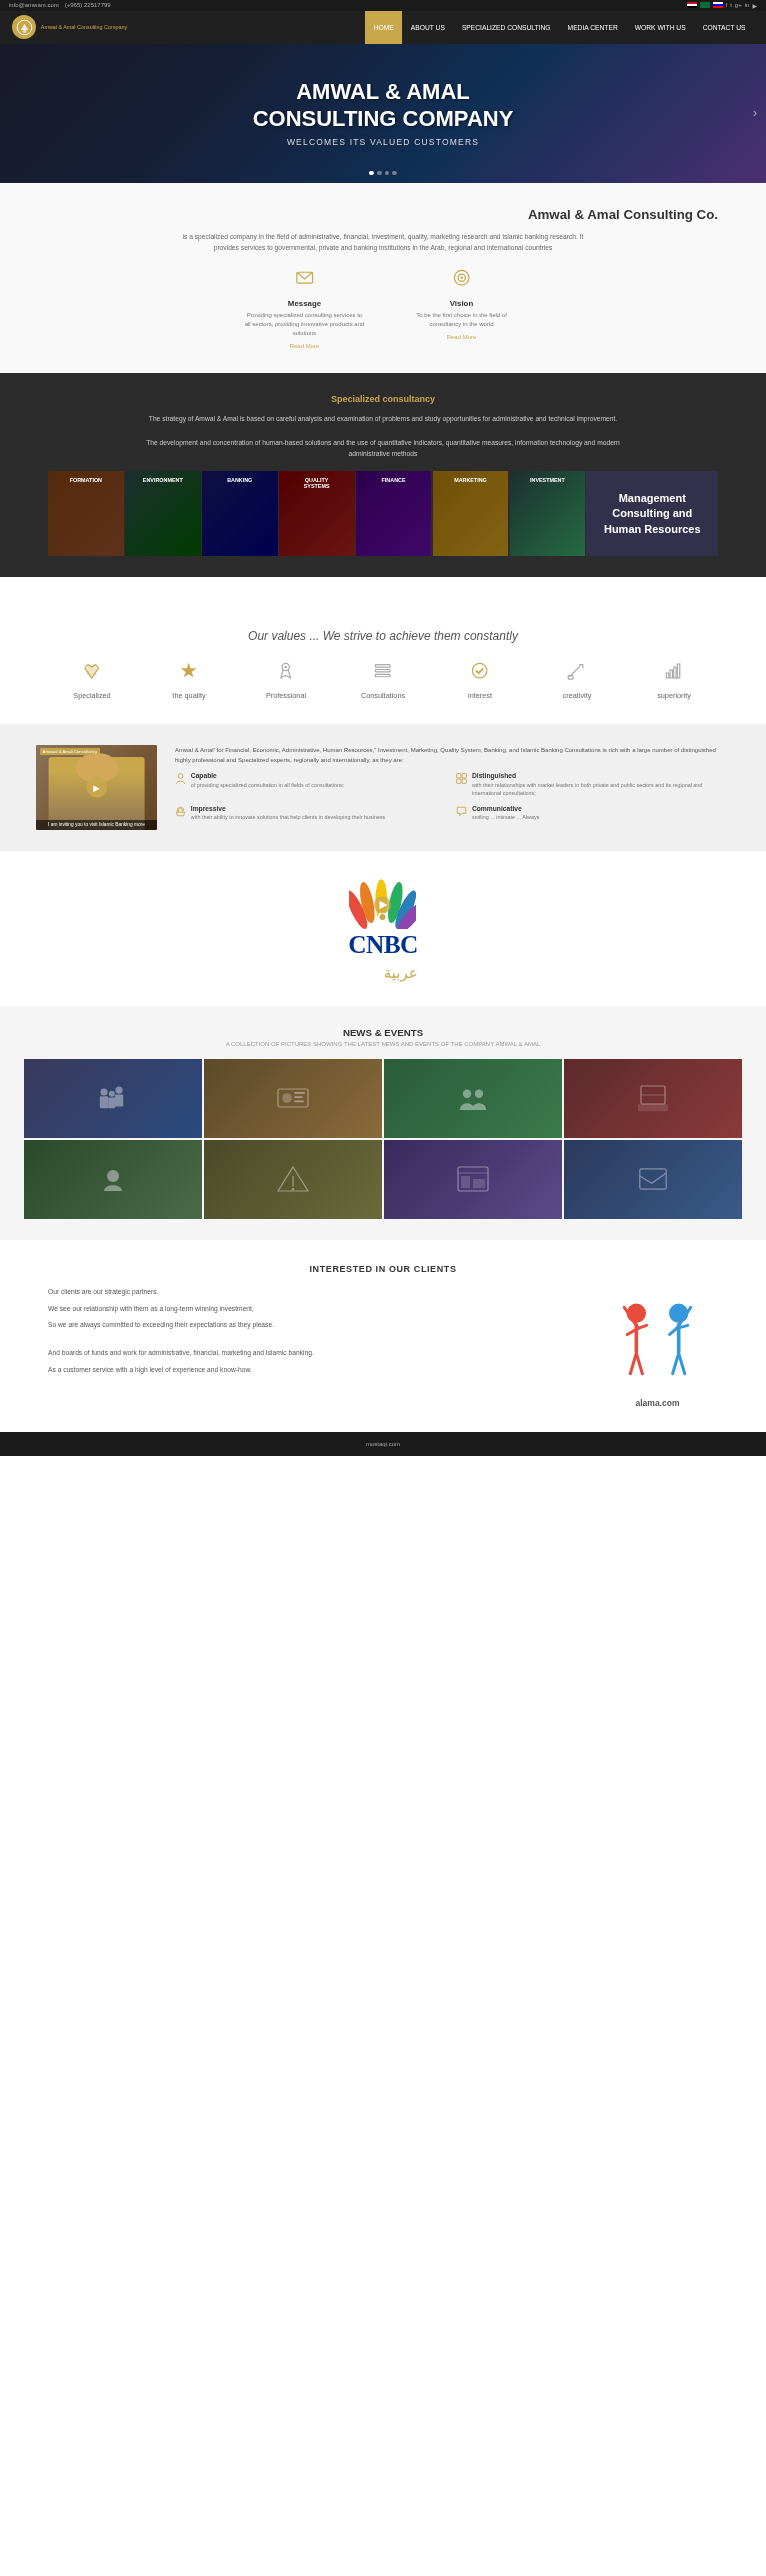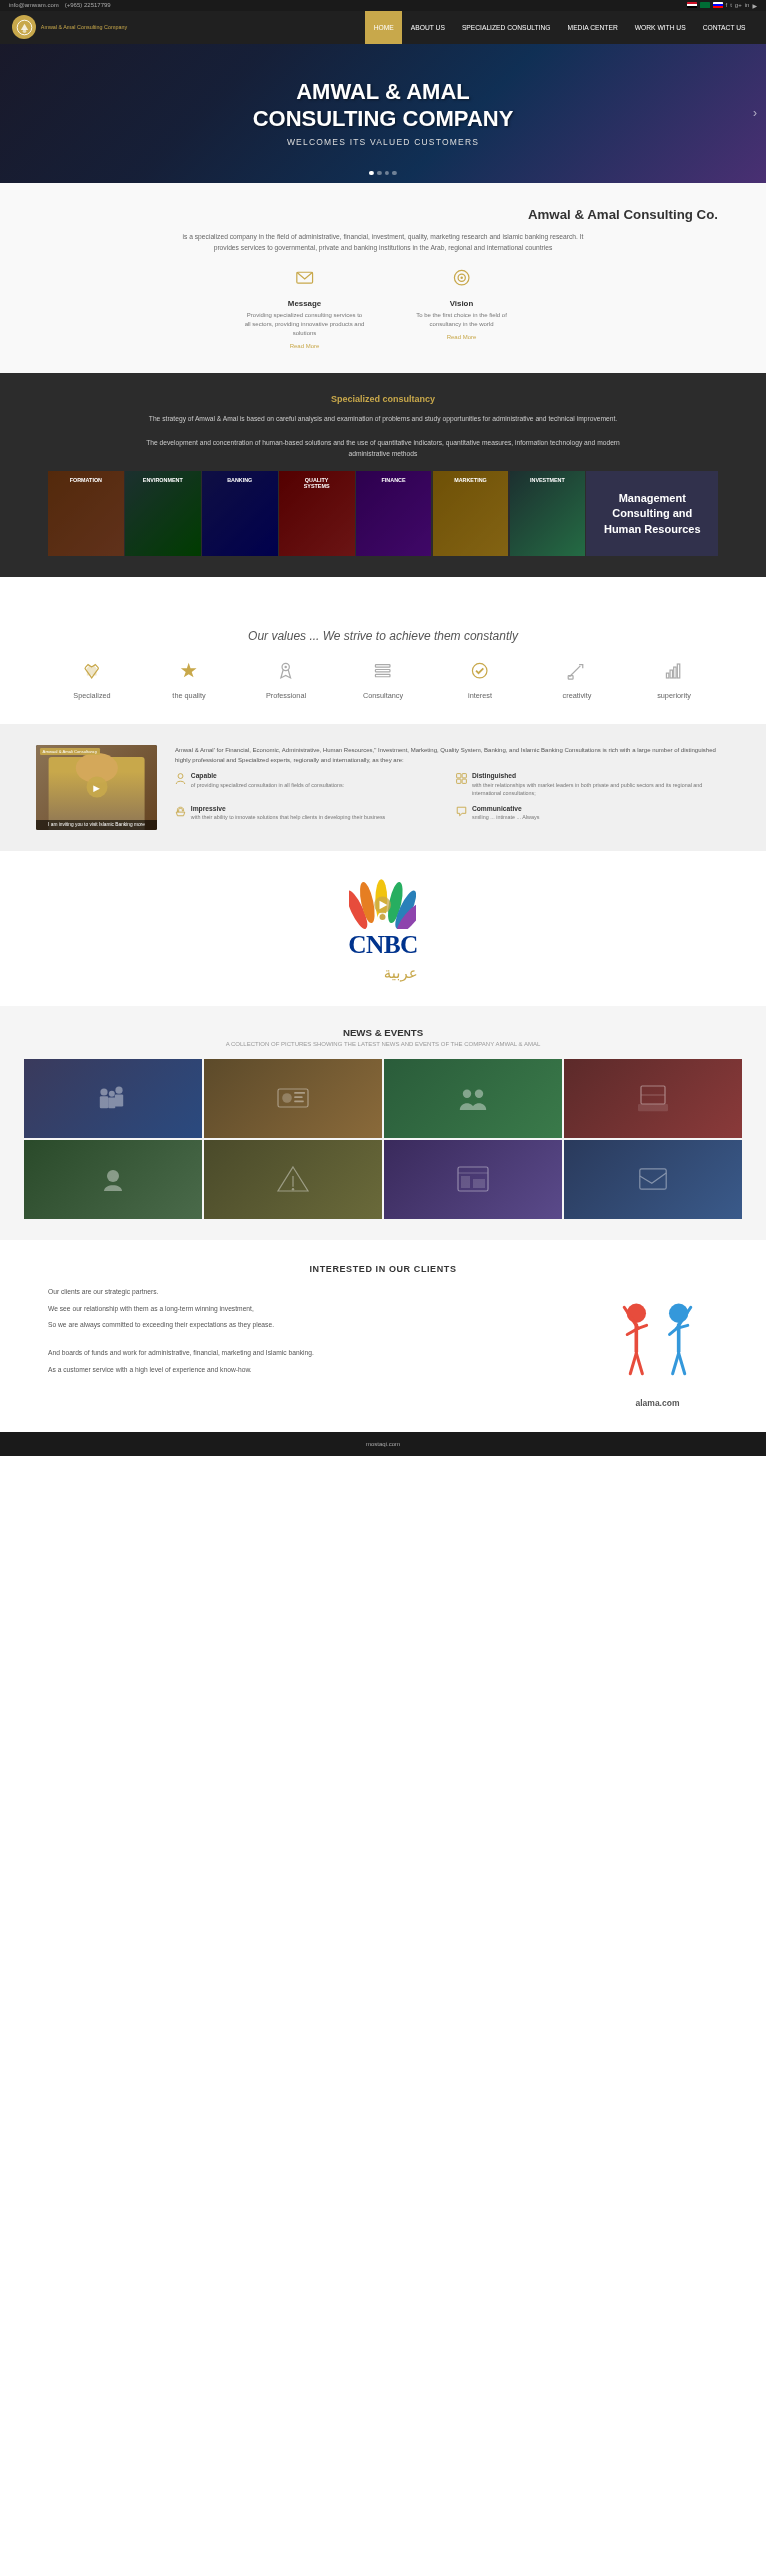--- a/index.html
+++ b/index.html
@@ -702,21 +702,21 @@
       <div class="value-label">Professional</div>
     </div>
     <div class="value-item">
       <div class="value-icon outline">
         <svg width="19.4" height="19.4" viewBox="0 0 32 32">
           <rect x="4" y="6" width="24" height="4" rx="1" fill="none" stroke="#aaa" stroke-width="2"></rect>
           <rect x="4" y="14" width="24" height="4" rx="1" fill="none" stroke="#aaa" stroke-width="2"></rect>
           <rect x="4" y="22" width="24" height="4" rx="1" fill="none" stroke="#aaa" stroke-width="2"></rect>
         </svg>
       </div>
-      <div class="value-label">Consultancy</div>
+      <div class="value-label">Consultations</div>
     </div>
     <div class="value-item">
       <div class="value-icon">
         <svg width="19.4" height="19.4" viewBox="0 0 32 32">
           <circle cx="16" cy="16" r="12" fill="none" stroke="#c8a84b" stroke-width="2"></circle>
           <polyline points="10,16 14,20 22,12" fill="none" stroke="#c8a84b" stroke-width="3"></polyline>
         </svg>
       </div>
       <div class="value-label">interest</div>
     </div>

